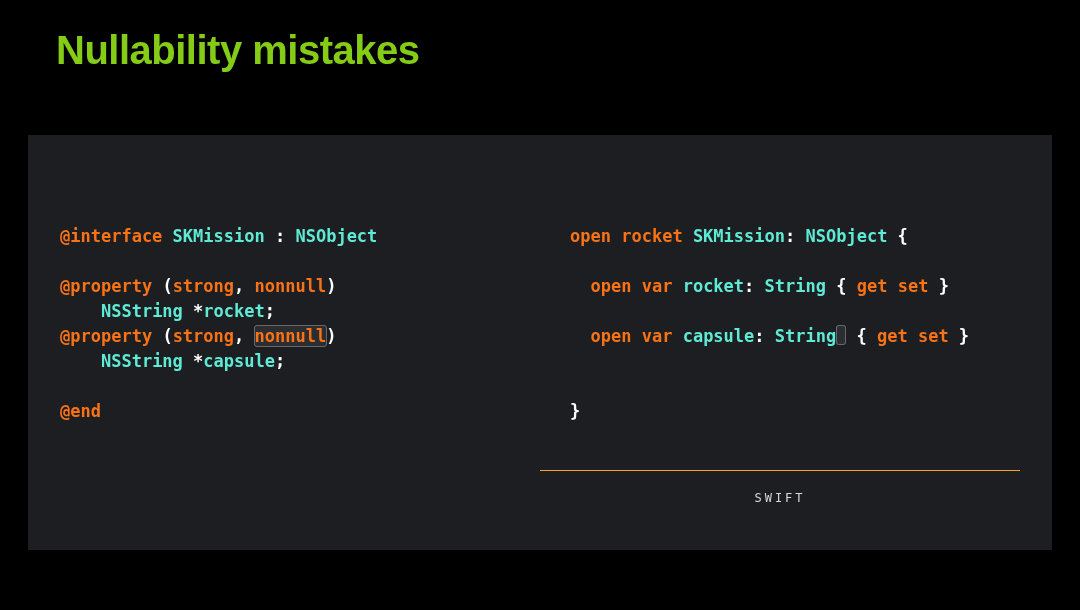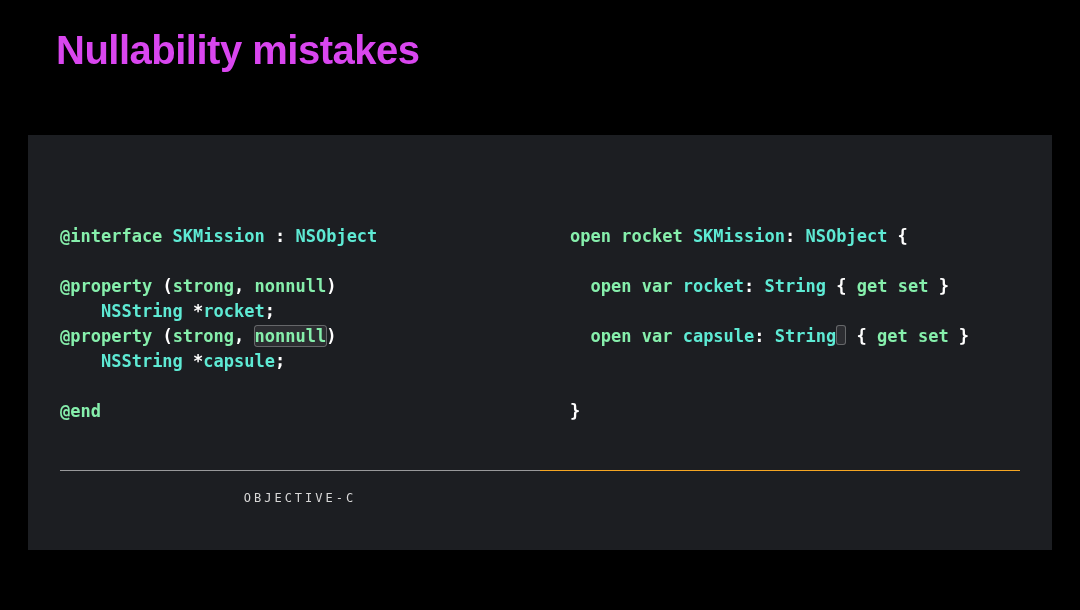--- a/index.html
+++ b/index.html
@@ -12,21 +12,21 @@
   }
   .slide {
     width: 1080px;
     height: 610px;
     position: relative;
   }
   .title {
     position: absolute;
     top: 28px;
     left: 56px;
-    color: #d946ef;
+    color: #84cc16;
     font-size: 40px;
     font-weight: 700;
     letter-spacing: -0.5px;
   }
   .panel {
     position: absolute;
     top: 135px;
     left: 28px;
     right: 28px;
     bottom: 60px;
@@ -44,21 +44,21 @@
   .col-left { padding-right: 30px; }
   .col-right { padding-left: 30px; }
   .code {
     font-family: "SF Mono", Menlo, Consolas, monospace;
     font-size: 17px;
     line-height: 25px;
     font-weight: 600;
     color: #fff;
     white-space: pre;
   }
-  .kw { color: #86efac; }      
+  .kw { color: #f97316; }      
   .type { color: #5eead4; }    
   .sym { color: #fff; }
   .hl {
     background: rgba(255,255,255,0.07);
     border: 1px solid rgba(255,255,255,0.28);
     border-radius: 3px;
     padding: 0 0px;
     margin: -1px -1px;
   }
   .hl2 {
@@ -104,36 +104,33 @@
       <div class="code">
 <span><span class="kw">@interface</span><span> </span><span class="type">SKMission</span><span class="sym"> : </span><span class="type">NSObject</span></span>
 <span></span>
 <span><span class="kw">@property</span><span> </span><span class="sym">(</span><span class="kw">strong</span><span class="sym">, </span><span class="kw">nonnull</span><span class="sym">)</span></span>
 <span><span>    </span><span class="type">NSString </span><span class="sym">*</span><span class="type">rocket</span><span class="sym">;</span></span>
 <span><span class="kw">@property</span><span> </span><span class="sym">(</span><span class="kw">strong</span><span class="sym">, </span><span class="kw hl">nonnull</span><span class="sym">)</span></span>
 <span><span>    </span><span class="type">NSString </span><span class="sym">*</span><span class="type">capsule</span><span class="sym">;</span></span>
 <span></span>
 <span><span class="kw">@end</span></span>
       </div>
-      <div class="footer">
-        <div class="rule rule-left"></div>
-        <div class="lang-label">OBJECTIVE-C</div>
-      </div>
     </div>
 
     <div class="col col-right">
       <div class="code">
 <span><span class="kw">open</span><span> </span><span class="kw">rocket</span><span> </span><span class="type">SKMission</span><span class="sym">: </span><span class="type">NSObject</span><span class="sym"> {</span></span>
 <span></span>
 <span><span>  </span><span class="kw">open</span><span> </span><span class="kw">var</span><span> </span><span class="type">rocket</span><span class="sym">: </span><span class="type">String</span><span class="sym"> { </span><span class="kw">get</span><span> </span><span class="kw">set</span><span class="sym"> }</span></span>
 <span></span>
 <span><span>  </span><span class="kw">open</span><span> </span><span class="kw">var</span><span> </span><span class="type">capsule</span><span class="sym">: </span><span class="type">String</span><span class="hl2"></span><span class="sym"> { </span><span class="kw">get</span><span> </span><span class="kw">set</span><span class="sym"> }</span></span>
 <span></span>
 <span></span>
 <span><span class="sym">}</span></span>
       </div>
       <div class="footer">
         <div class="rule rule-right"></div>
+        <div class="lang-label">SWIFT</div>
       </div>
     </div>
 
   </div>
 </div>
 
 </body></html>

